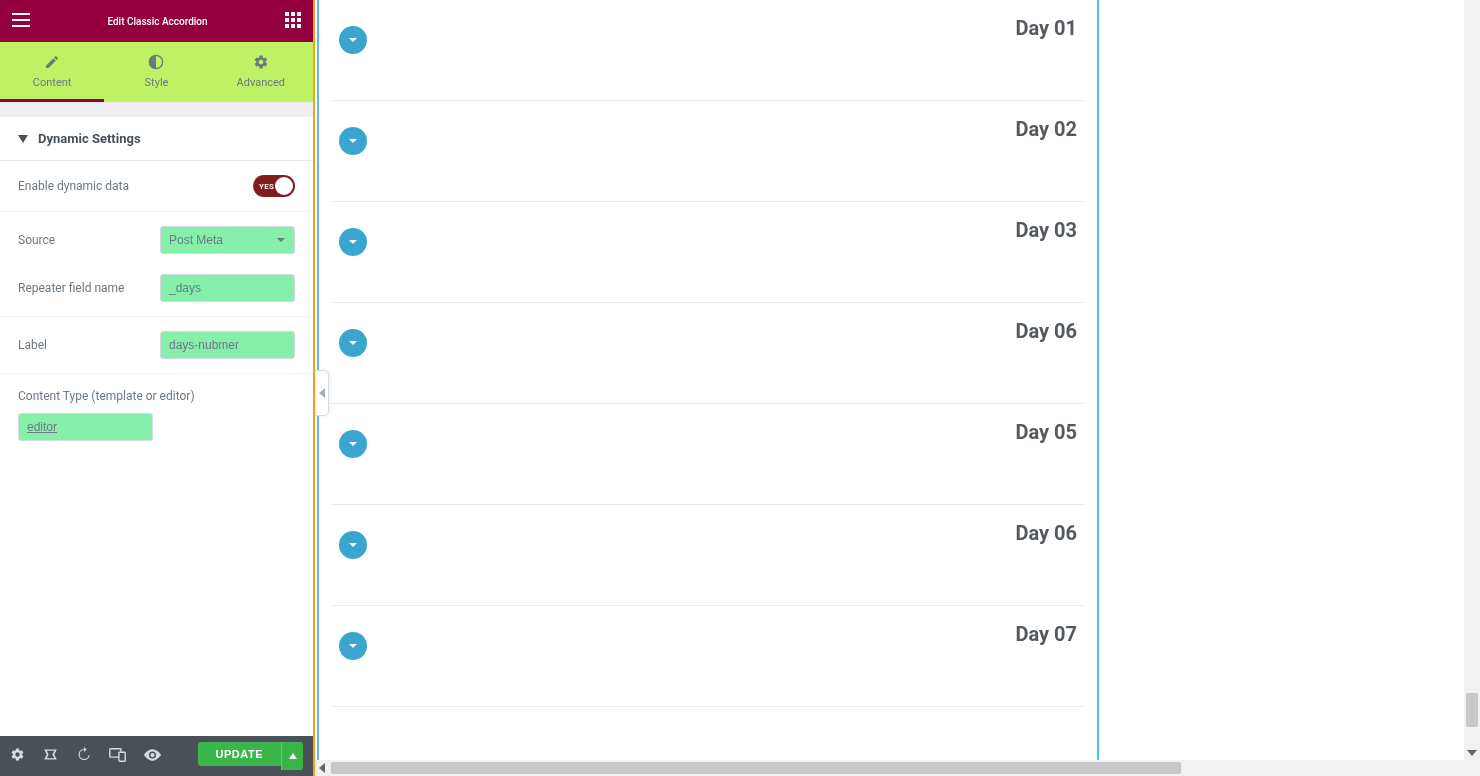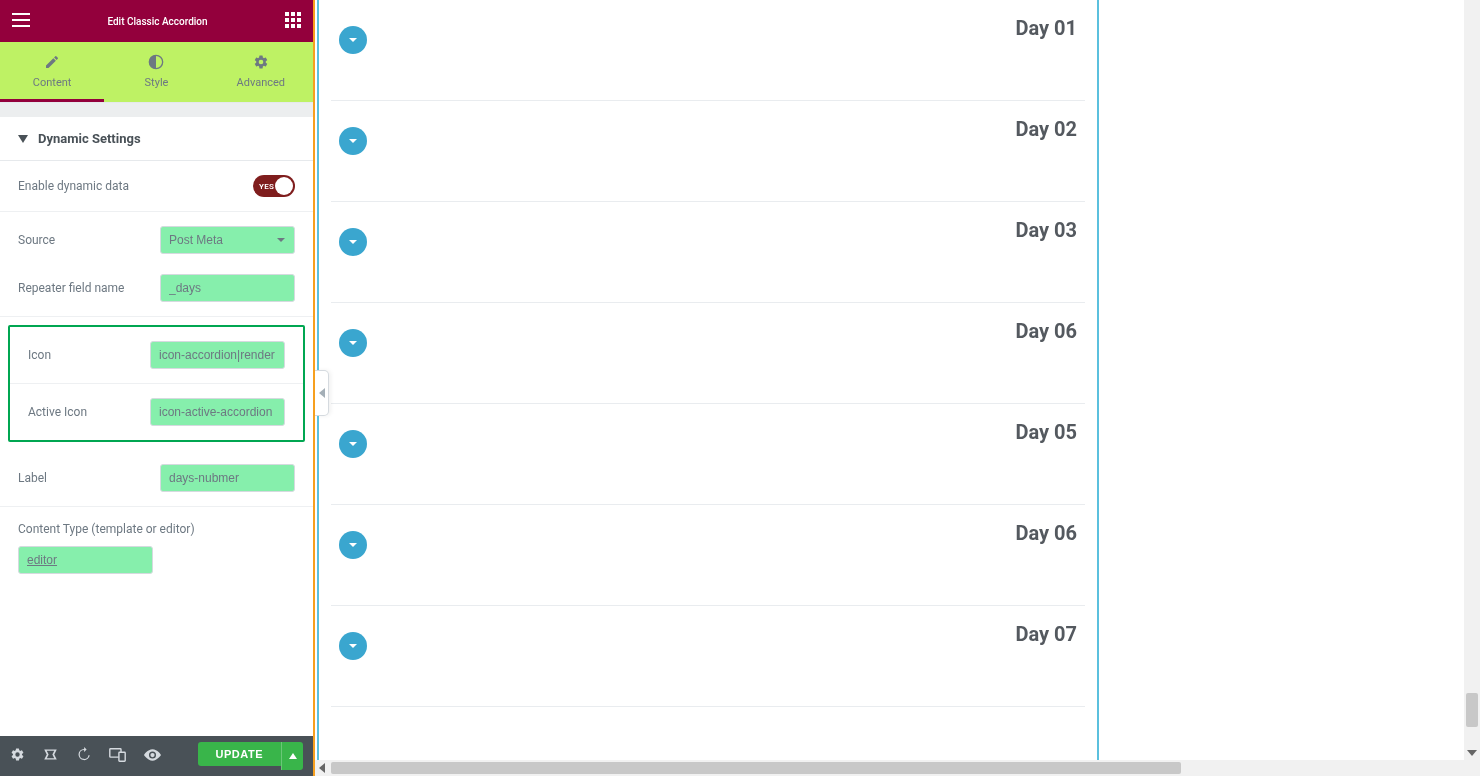--- a/index.html
+++ b/index.html
@@ -151,34 +151,20 @@
     </div>
 
     <div class="ctrl">
       <div class="ctrl-row">
         <span class="ctrl-label">Repeater field name</span>
         <input type="text" value="_days" style="">
       </div>
     </div>
 
 
-    <div class="highlight-box">
-      <div class="ctrl">
-        <div class="ctrl-row">
-          <span class="ctrl-label">Icon</span>
-          <input type="text" value="icon-accordion|render" style="">
-        </div>
-      </div>
-      <div class="ctrl">
-        <div class="ctrl-row">
-          <span class="ctrl-label">Active Icon</span>
-          <input type="text" value="icon-active-accordion" style="">
-        </div>
-      </div>
-    </div>
 
     <div class="ctrl">
       <div class="ctrl-row">
         <span class="ctrl-label">Label</span>
         <input type="text" value="days-nubmer" style="">
       </div>
     </div>
 
     <div class="ctrl" style="border-bottom:none">
       <div class="ctrl-row">

